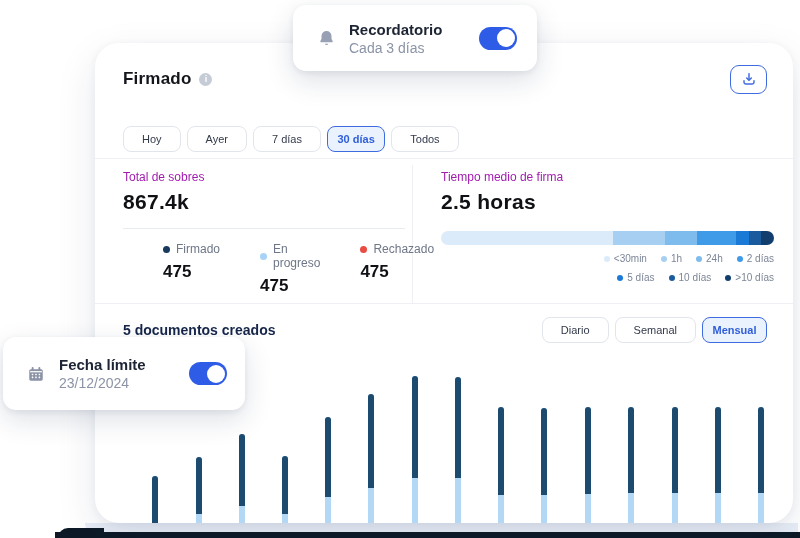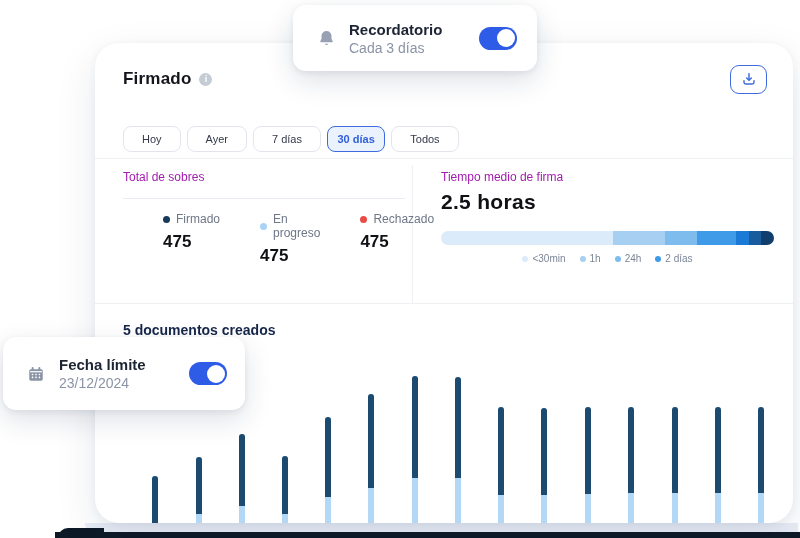--- a/index.html
+++ b/index.html
@@ -48,21 +48,21 @@
   #stats-legend { display:flex; margin-top:13px; }
   .leg-col { width:102px;margin-left:40px; }
   .leg-head { display:flex; align-items:center; font-size:12px; color:#6e7687; }
   .leg-dot { width:7px; height:7px; border-radius:50%; margin-right:6px; flex:none; }
   .leg-val { font-size:17px; font-weight:bold; color:#101114; margin-top:6px; }
 
   
   #stats-right { left:346px; top:127px; width:333px; }
   #time-bar { display:flex; height:14px; border-radius:7px; overflow:hidden; margin-top:17px; width:333px; }
   #time-bar .seg { height:100%; }
-  .time-legend { display:flex; justify-content:center; gap:14px; margin-top:8px; }
+  .time-legend { display:flex; justify-content:flex-end; gap:14px; margin-top:8px; }
   .tl-item { display:flex; align-items:center; font-size:10px; color:#7c8596; }
   .tl-item .leg-dot { width:6px; height:6px; margin-right:4px; }
 
   
   #chart-header { left:28px; top:272px; right:26px; height:30px; display:flex; align-items:center; }
   #chart-title { font-size:14px; font-weight:bold; color:#16264a; }
   #period-buttons { margin-left:auto; display:flex; gap:6px; }
 
   #bars { position:absolute; left:0; top:0; width:100%; height:100%; }
   .bar { position:absolute; bottom:0; width:6px; background:#b3d8f6; border-radius:3px 3px 0 0; }
@@ -95,20 +95,21 @@
       <button class="pill">7 días</button>
       <button class="pill sel">30 días</button>
       <button class="pill">Todos</button>
     </div>
 
   <div class="hdiv" style="top:115px"></div>
   <div id="vdiv" class="abs"></div>
 
   <div id="stats-left" class="abs">
     <div class="sec-label">Total de sobres</div>
+    <div class="sec-value">867.4k</div>
     <div id="stats-left-div"></div>
     <div id="stats-legend">
         <div class="leg-col">
           <div class="leg-head">
             <span class="leg-dot" style="background: rgb(22, 57, 92);"></span>
             <span>Firmado</span>
           </div>
           <div class="leg-val">475</div>
         </div>
         <div class="leg-col">
@@ -151,26 +152,45 @@
         </span>
         <span class="tl-item">
           <span class="leg-dot" style="background: rgb(127, 188, 238);"></span>
           <span>24h</span>
         </span>
         <span class="tl-item">
           <span class="leg-dot" style="background: rgb(63, 154, 232);"></span>
           <span>2 días</span>
         </span>
       </div>
+    <div class="time-legend" id="time-legend-2">
+        <span class="tl-item">
+          <span class="leg-dot" style="background: rgb(27, 122, 214);"></span>
+          <span>5 días</span>
+        </span>
+        <span class="tl-item">
+          <span class="leg-dot" style="background: rgb(26, 91, 158);"></span>
+          <span>10 días</span>
+        </span>
+        <span class="tl-item">
+          <span class="leg-dot" style="background: rgb(18, 62, 109);"></span>
+          <span>&gt;10 días</span>
+        </span>
+      </div>
   </div>
 
   <div class="hdiv" style="top:260px"></div>
 
   <div id="chart-header" class="abs">
     <span id="chart-title">5 documentos creados</span>
+    <div id="period-buttons">
+        <button class="pill">Diario</button>
+        <button class="pill">Semanal</button>
+        <button class="pill sel">Mensual</button>
+      </div>
   </div>
 
   <div id="bars">
       <div class="bar" style="left: 57px; height: 47px;">
         <div class="dark" style="height: 47px;"></div>
       </div>
       <div class="bar" style="left: 101px; height: 66px;">
         <div class="dark" style="height: 57px;"></div>
       </div>
       <div class="bar" style="left: 144px; height: 89px;">

